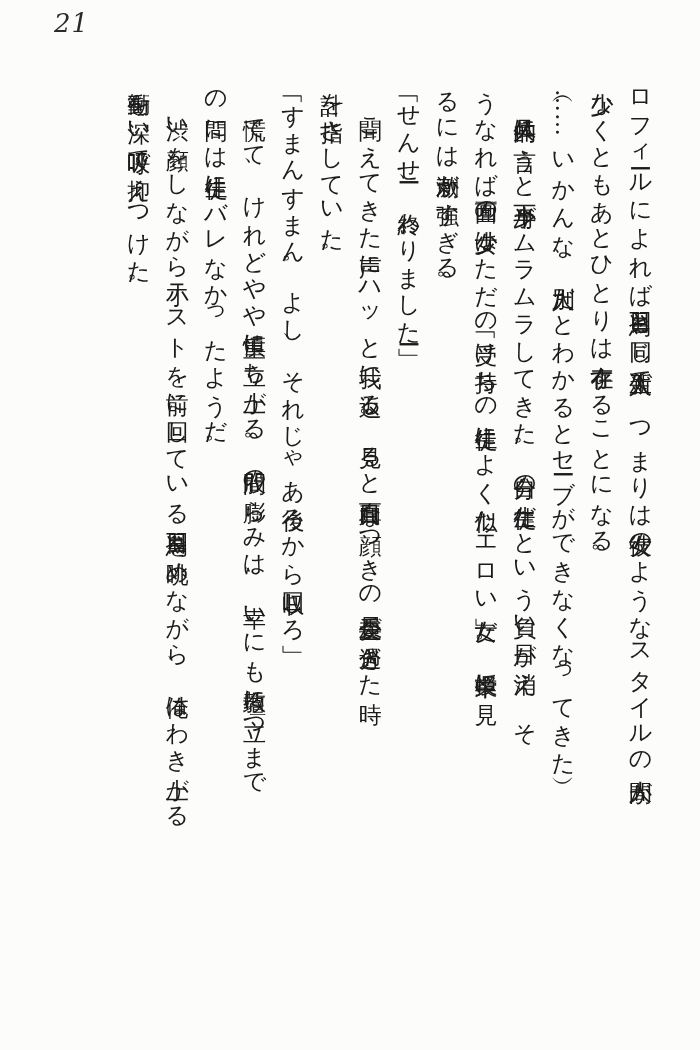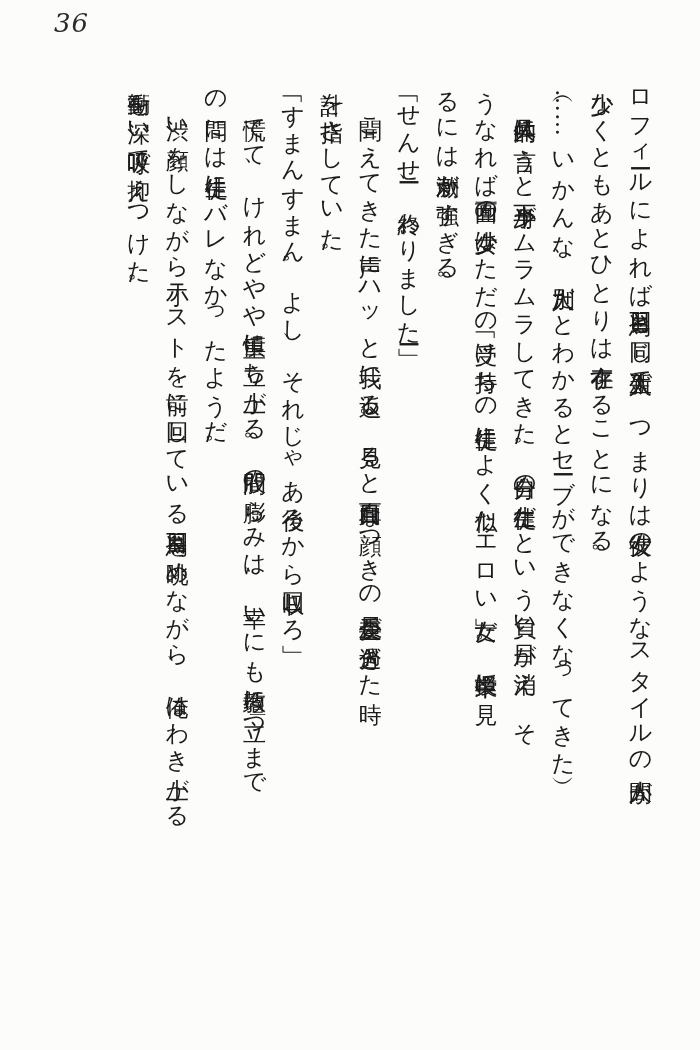--- a/index.html
+++ b/index.html
@@ -45,21 +45,21 @@
     line-height: 25px;
     letter-spacing: 1px;
     color: #1b1b1b;
     width: 25px;
   }
 </style>
 </head>
 <body>
 
 <div class="page">
-  <div class="page-number">36</div>
+  <div class="page-number">21</div>
   <div class="text-block">
       <div class="v-column" style="left: 628px; top: 75px;">ロフィールによれば羽目鳥と同じ新入生で、つまりは彼女のようなスタイルの人間が</div>
       <div class="v-column" style="left: 589.4px; top: 75px;">少なくともあとひとりは存在することになる。</div>
       <div class="v-column" style="left: 550.8px; top: 88px;">（……いかんな、別人だとわかるとセーブができなくなってきた）</div>
       <div class="v-column" style="left: 512.2px; top: 101px;">具体的に言うと下半身がムラムラしてきた。自分の生徒だという負い目が消え、そ</div>
       <div class="v-column" style="left: 473.6px; top: 75px;">うなれば画面の少女はただの「受け持ちの生徒によく似たエロい女」だ。授業中に見</div>
       <div class="v-column" style="left: 435px; top: 75px;">るには刺激が強すぎる。</div>
       <div class="v-column" style="left: 396.4px; top: 88px;">「せんせー、終わりましたー」</div>
       <div class="v-column" style="left: 357.8px; top: 101px;">聞こえてきた声にハッと我に返る。見ると真面目な顔つきの委員長が一分過ぎた時</div>
       <div class="v-column" style="left: 319.2px; top: 75px;">計を指さしていた。</div>

